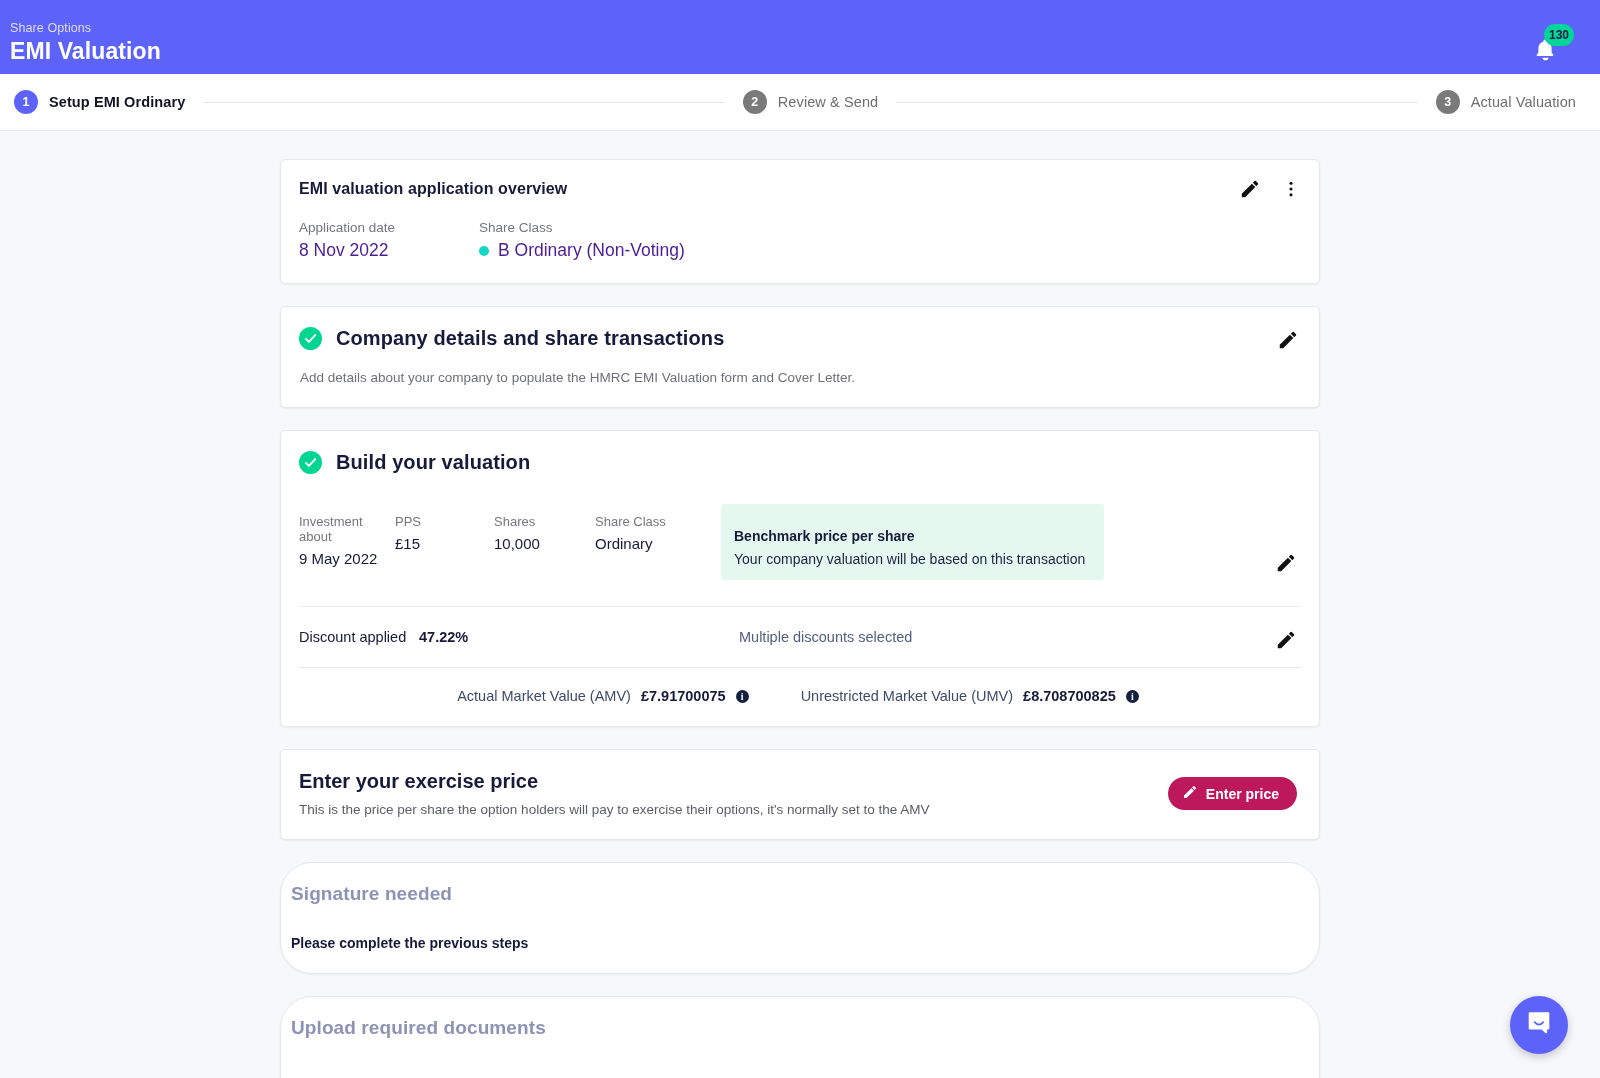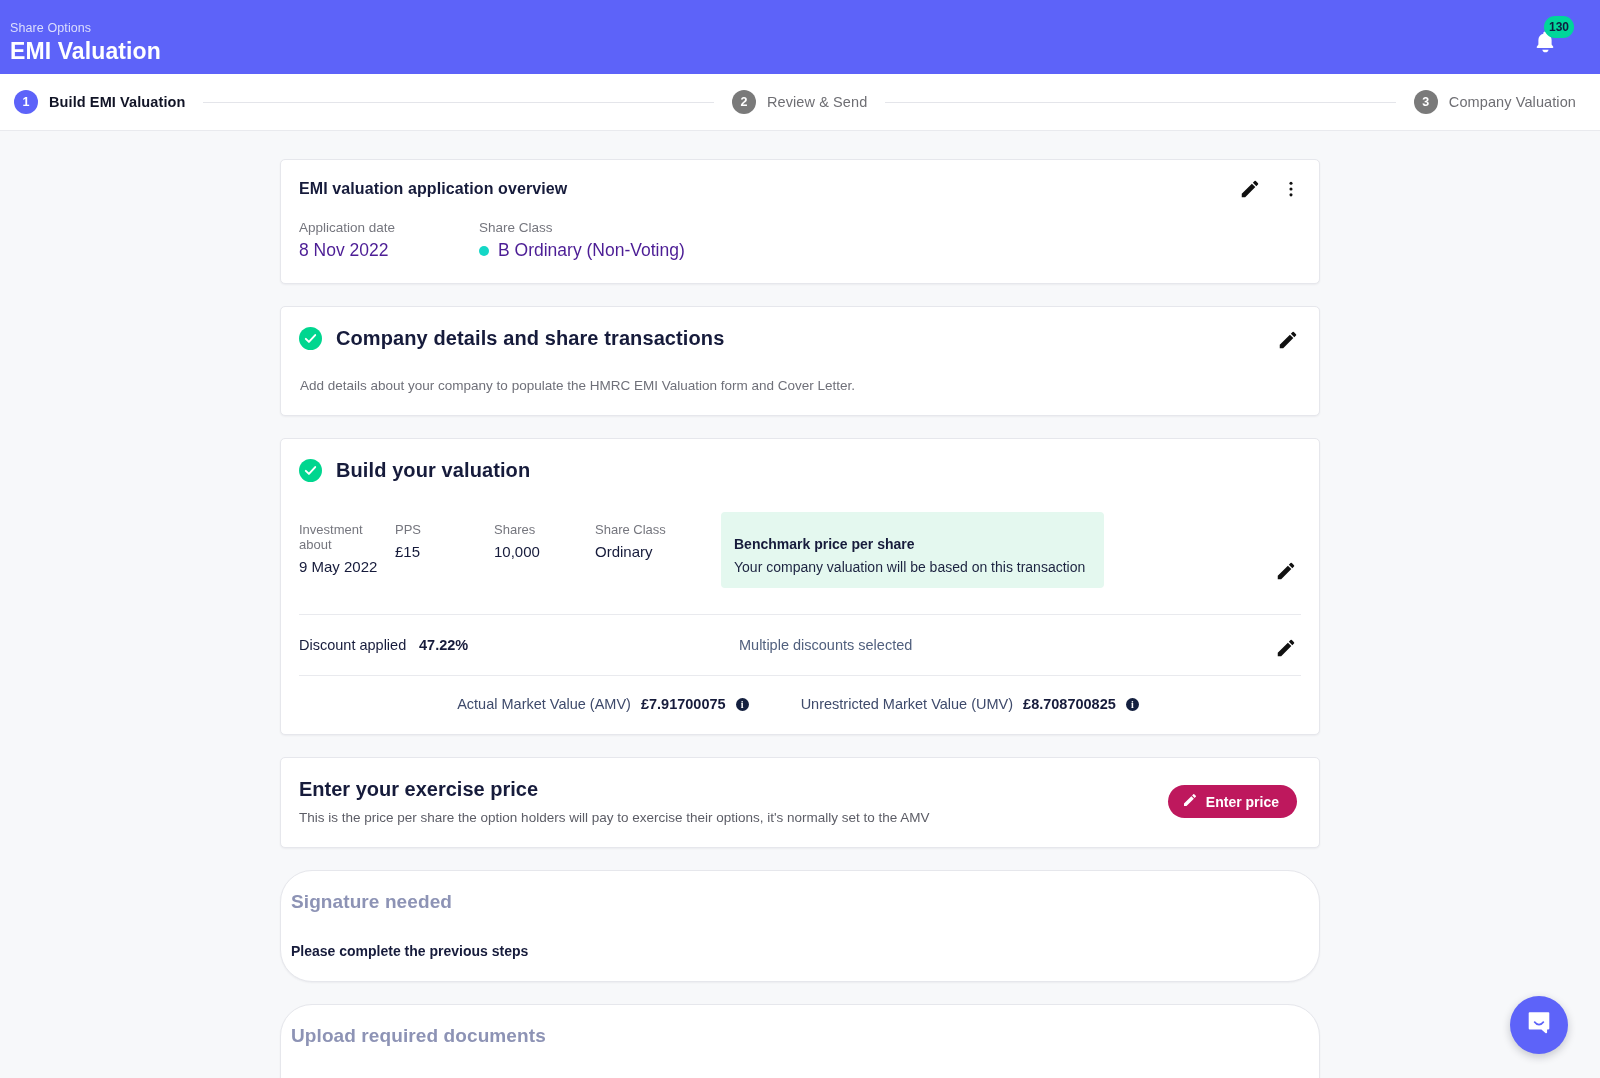--- a/index.html
+++ b/index.html
@@ -31,21 +31,21 @@
   }
   .header-title {
     font-size: 23px;
     font-weight: bold;
     color: #FFFFFF;
     letter-spacing: .1px;
   }
   .bell-wrap {
     position: absolute;
     right: 30px;
-    top: 22px;
+    top: 30px;
     width: 42px;
     height: 42px;
   }
   .bell-icon {
     position: absolute;
     left: 4px;
     top: 6px;
     width: 26px;
     height: 28px;
   }
@@ -179,21 +179,21 @@
     width: 22px; height: 22px;
     cursor: pointer;
   }
 
   
   .card-company { padding: 20px 22px 22px 18px; }
   .card-company .pencil-btn { right: 20px; top: 22px; }
   .section-sub {
     font-size: 13.5px;
     color: #6F7079;
-    margin-top: 28px;
+    margin-top: 20px;
     margin-left: 1px;
   }
 
   
   .card-build { padding: 20px 0 0 0; }
   .build-head { padding: 0 22px 0 18px; }
   .build-row1 {
     display: flex;
     align-items: flex-start;
     padding: 30px 22px 26px 18px;
@@ -340,31 +340,31 @@
         <path d="M9.5 19.1c.25 1.4 1.45 2.45 2.9 2.45s2.65-1.05 2.9-2.45H9.5z"></path>
       </svg>
     </span>
     <span class="bell-badge">130</span>
   </div>
 </div>
 
 <div class="stepper">
   <div class="step">
     <div class="step-bubble active">1</div>
-    <div class="step-label active">Build EMI Valuation</div>
+    <div class="step-label active">Setup EMI Ordinary</div>
   </div>
   <div class="step-line"></div>
   <div class="step">
     <div class="step-bubble inactive">2</div>
     <div class="step-label inactive">Review &amp; Send</div>
   </div>
   <div class="step-line"></div>
   <div class="step">
     <div class="step-bubble inactive">3</div>
-    <div class="step-label inactive">Company Valuation</div>
+    <div class="step-label inactive">Actual Valuation</div>
   </div>
 </div>
 
 <div class="page">
   <div class="container">
 
     <div class="card card-overview">
       <div class="overview-title">EMI valuation application overview</div>
 
       <div class="overview-actions">

